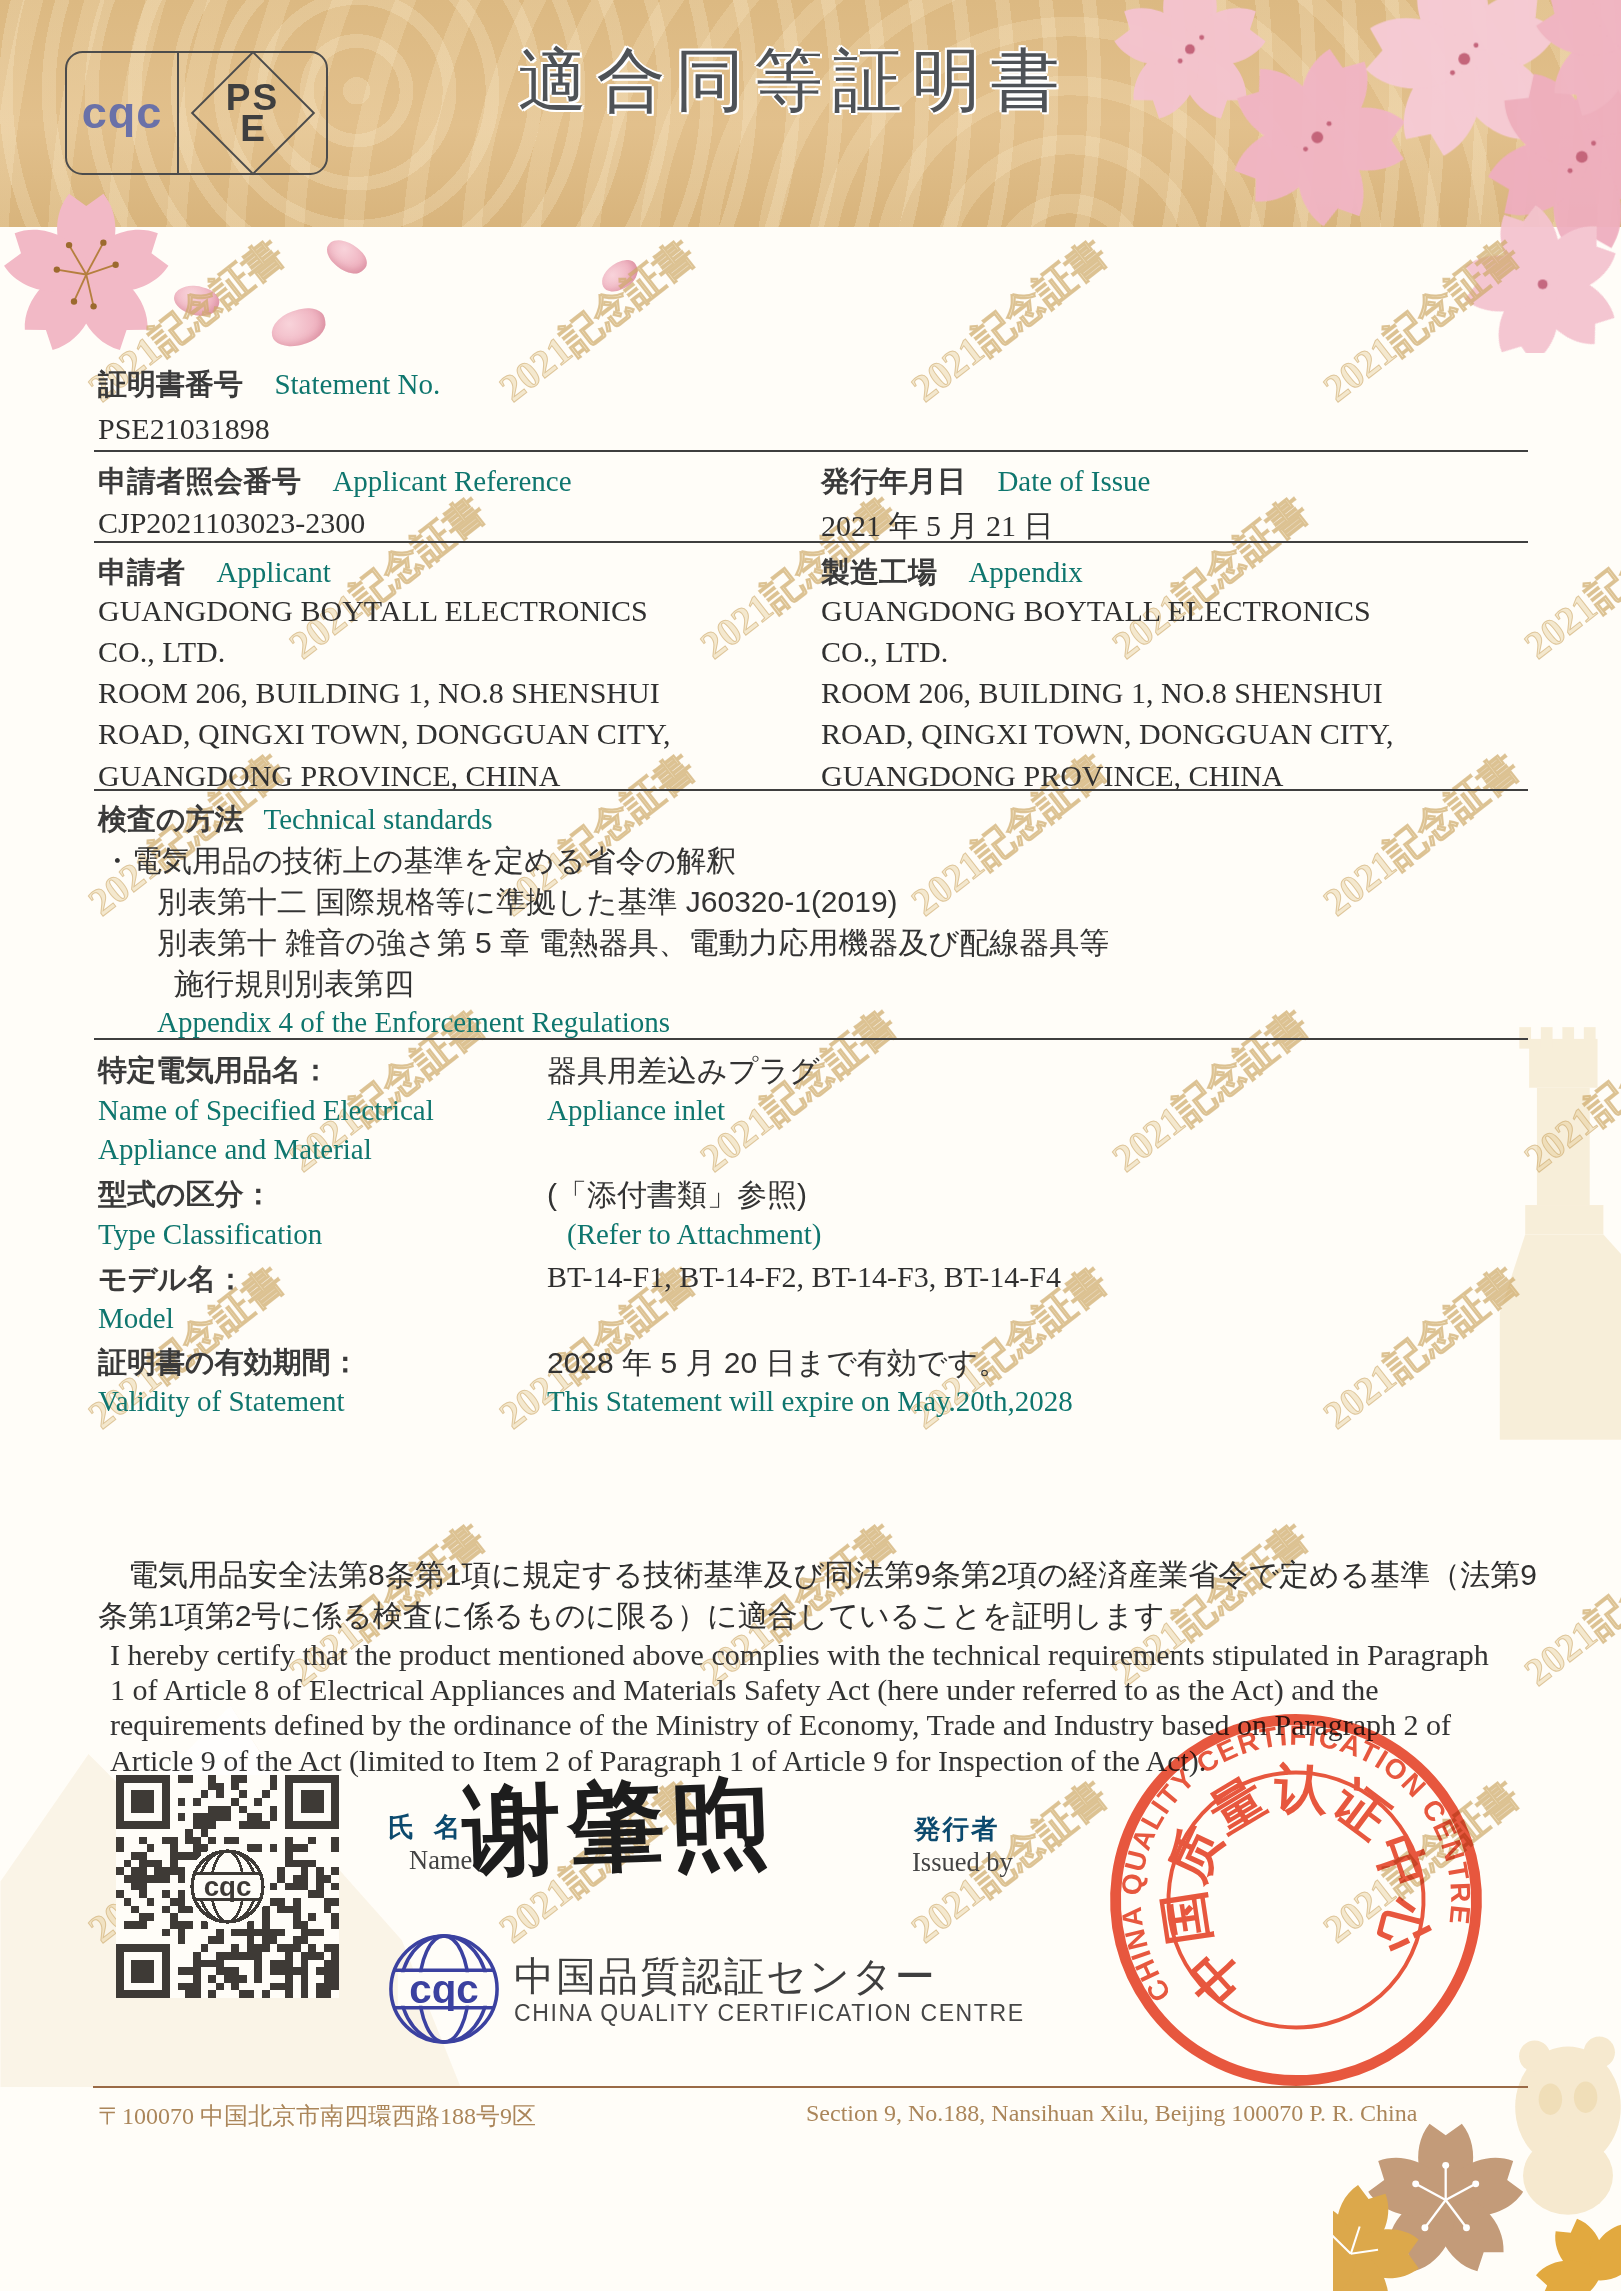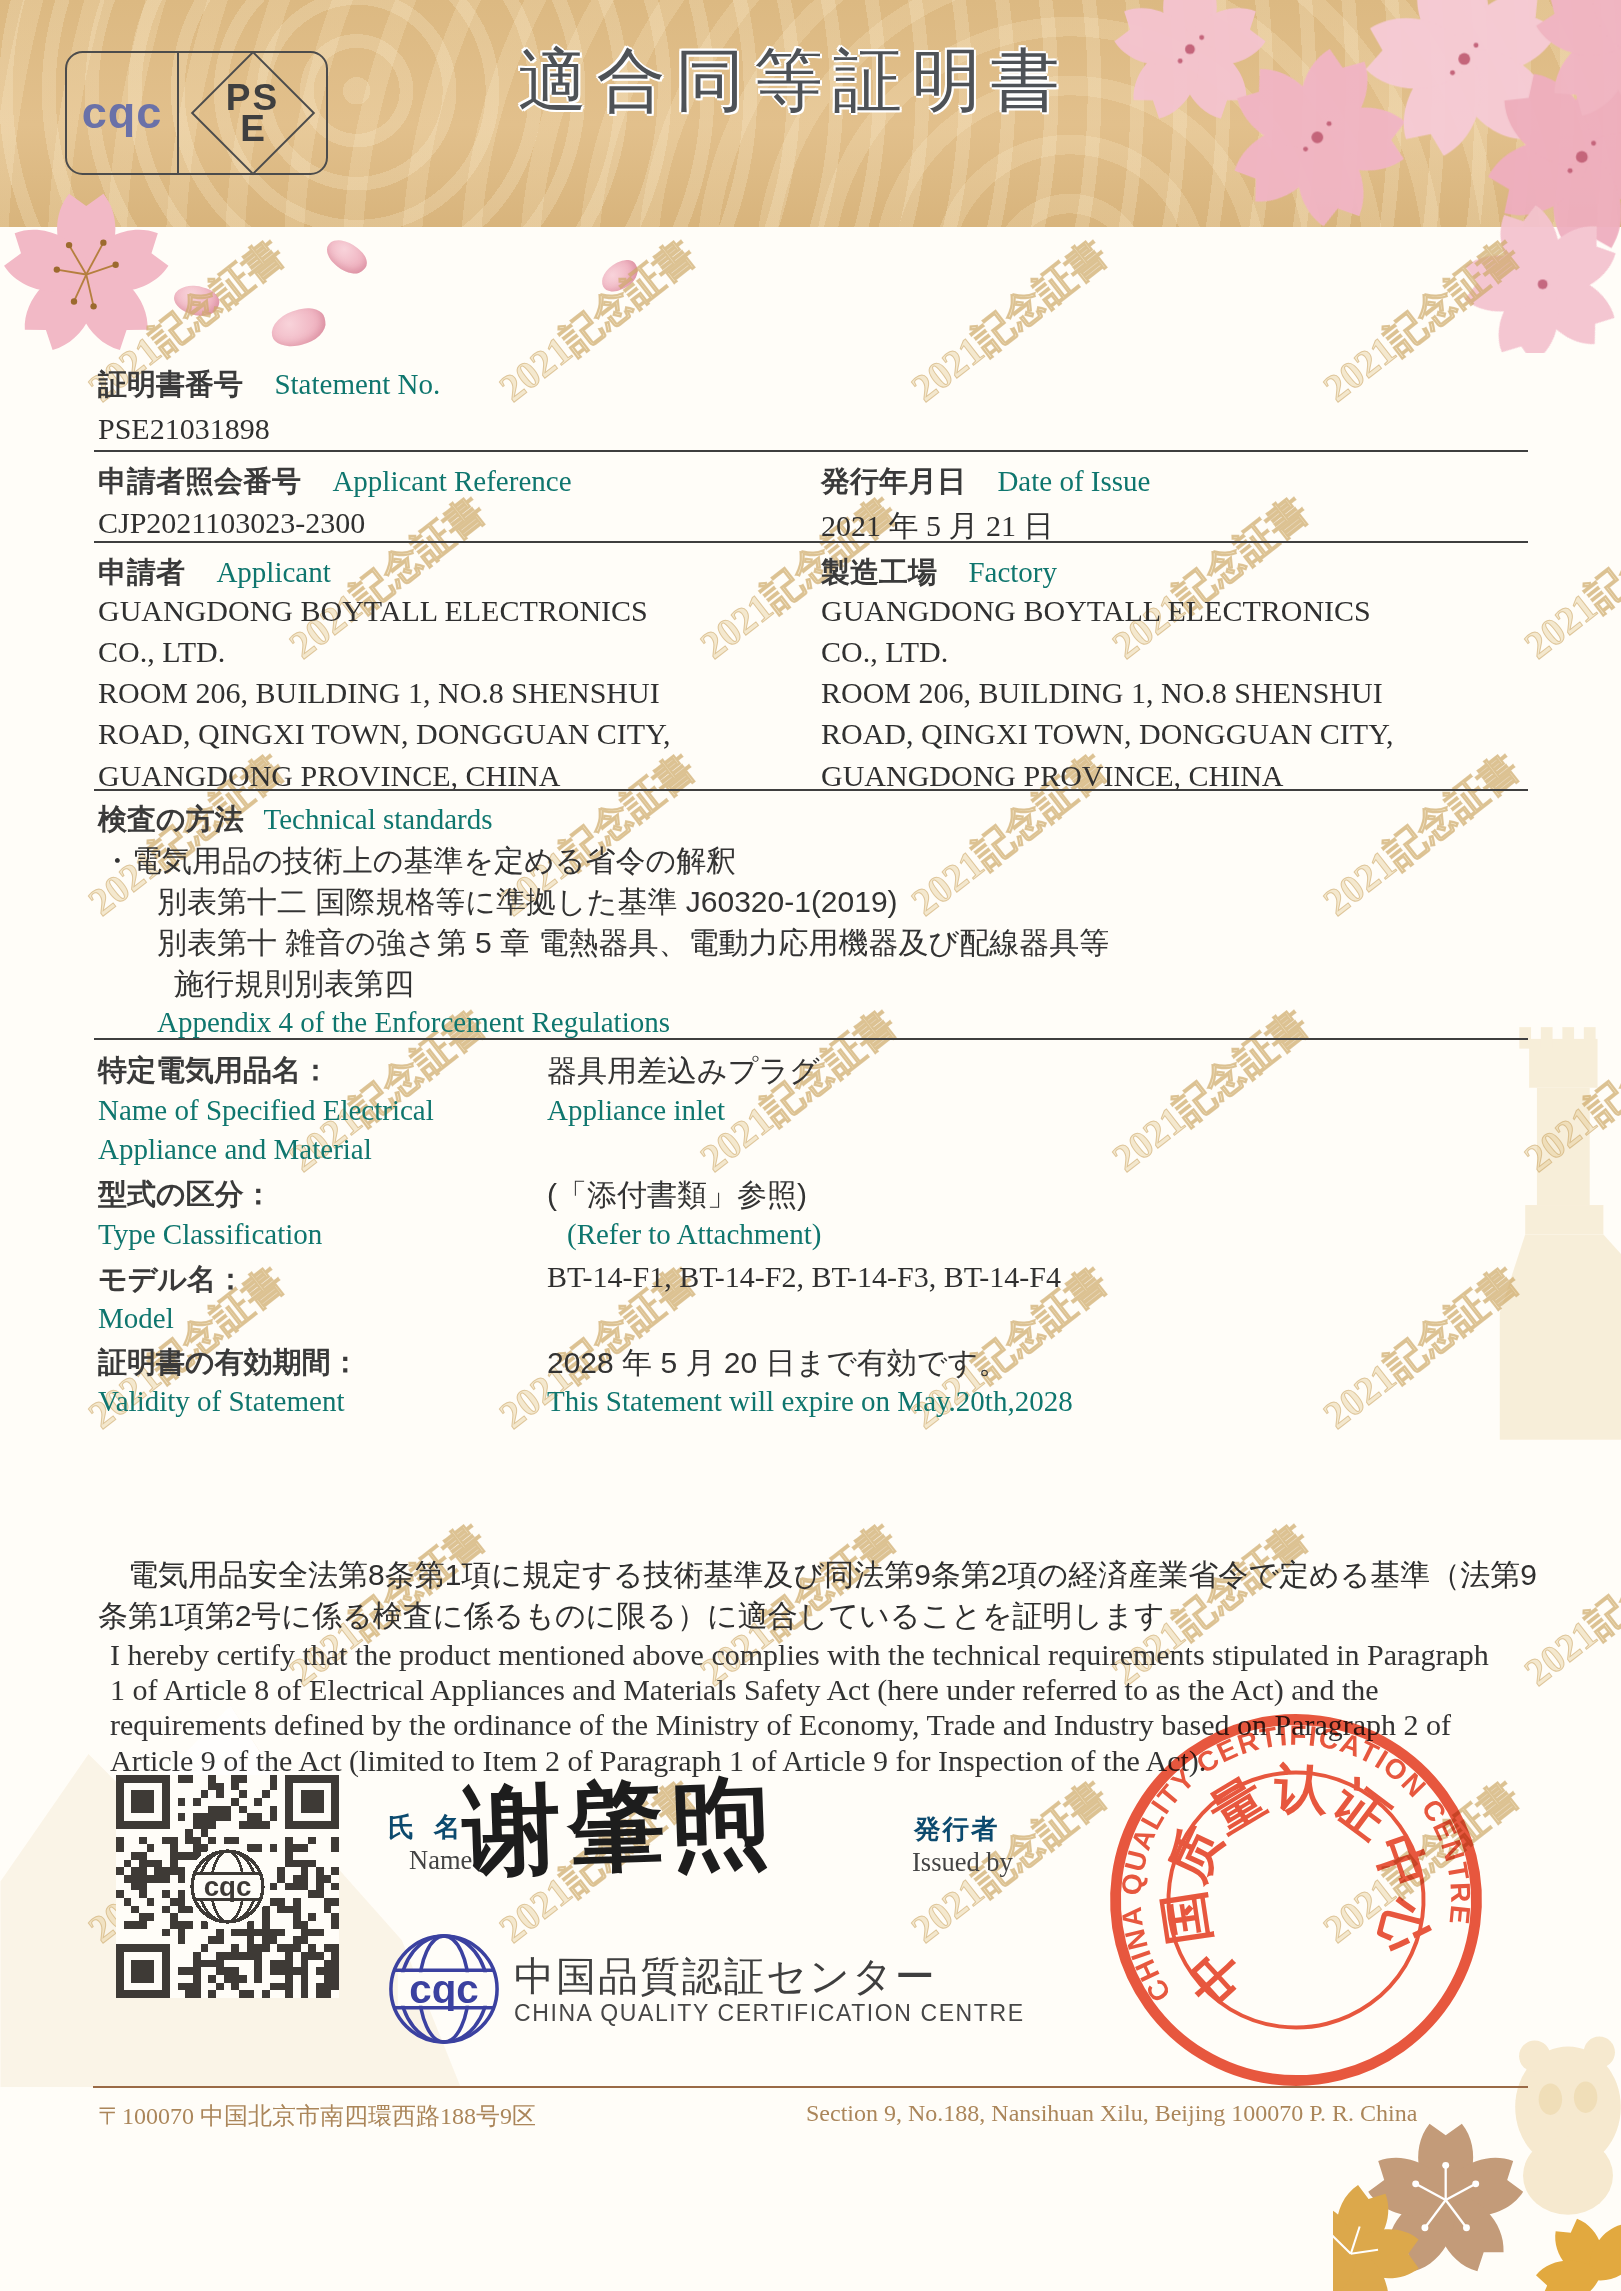--- a/index.html
+++ b/index.html
@@ -273,21 +273,21 @@
       <span class="en">Applicant</span>
     </div>
     <div class="row val" style="left:98px;top:594px;">GUANGDONG BOYTALL ELECTRONICS</div>
     <div class="row val" style="left:98px;top:635px;">CO., LTD.</div>
     <div class="row val" style="left:98px;top:676px;">ROOM 206, BUILDING 1, NO.8 SHENSHUI</div>
     <div class="row val" style="left:98px;top:717px;">ROAD, QINGXI TOWN, DONGGUAN CITY,</div>
     <div class="row val" style="left:98px;top:759px;">GUANGDONG PROVINCE, CHINA</div>
 
     <div class="row" style="left:821px;top:553px;">
       <span class="jp">製造工場</span><span class="gap"></span>
-      <span class="en">Factory</span>
+      <span class="en">Appendix</span>
     </div>
     <div class="row val" style="left:821px;top:594px;">GUANGDONG BOYTALL ELECTRONICS</div>
     <div class="row val" style="left:821px;top:635px;">CO., LTD.</div>
     <div class="row val" style="left:821px;top:676px;">ROOM 206, BUILDING 1, NO.8 SHENSHUI</div>
     <div class="row val" style="left:821px;top:717px;">ROAD, QINGXI TOWN, DONGGUAN CITY,</div>
     <div class="row val" style="left:821px;top:759px;">GUANGDONG PROVINCE, CHINA</div>
     <div class="hline" style="top:789px;"></div>
 
     <div class="row" style="left:98px;top:800px;">
       <span class="jp">検査の方法</span>

